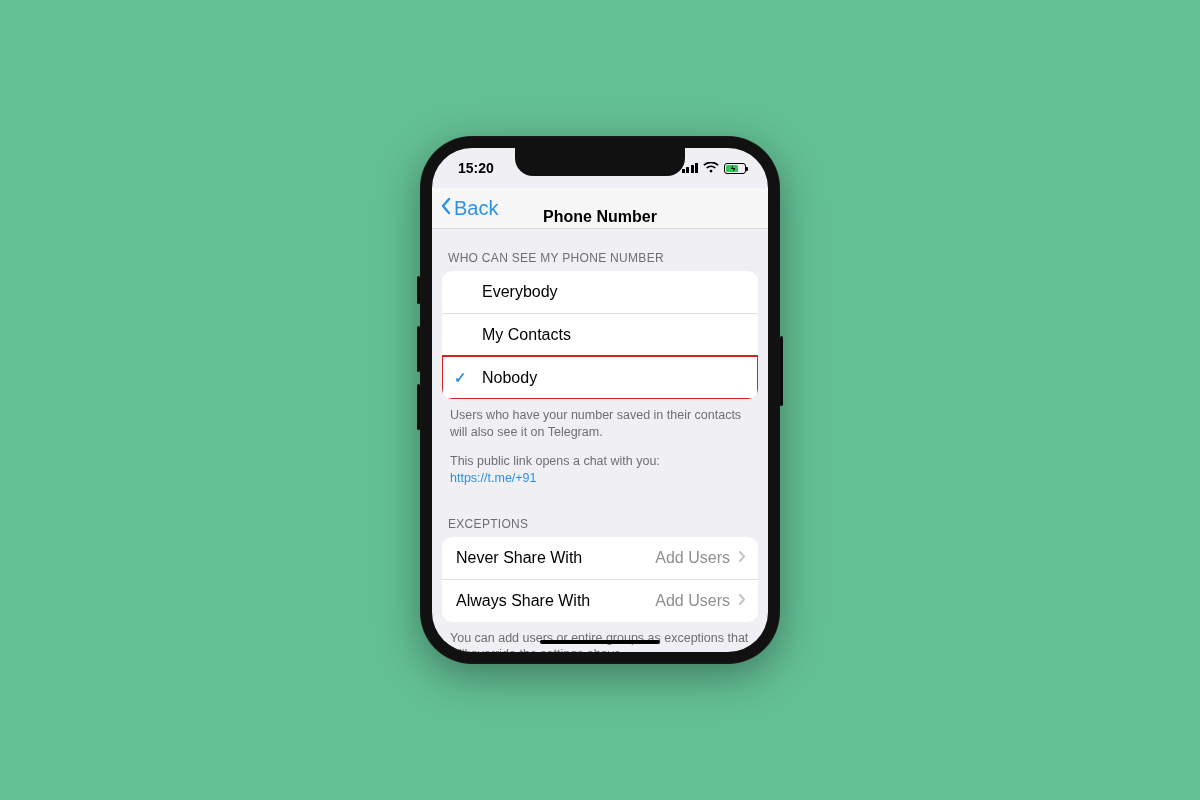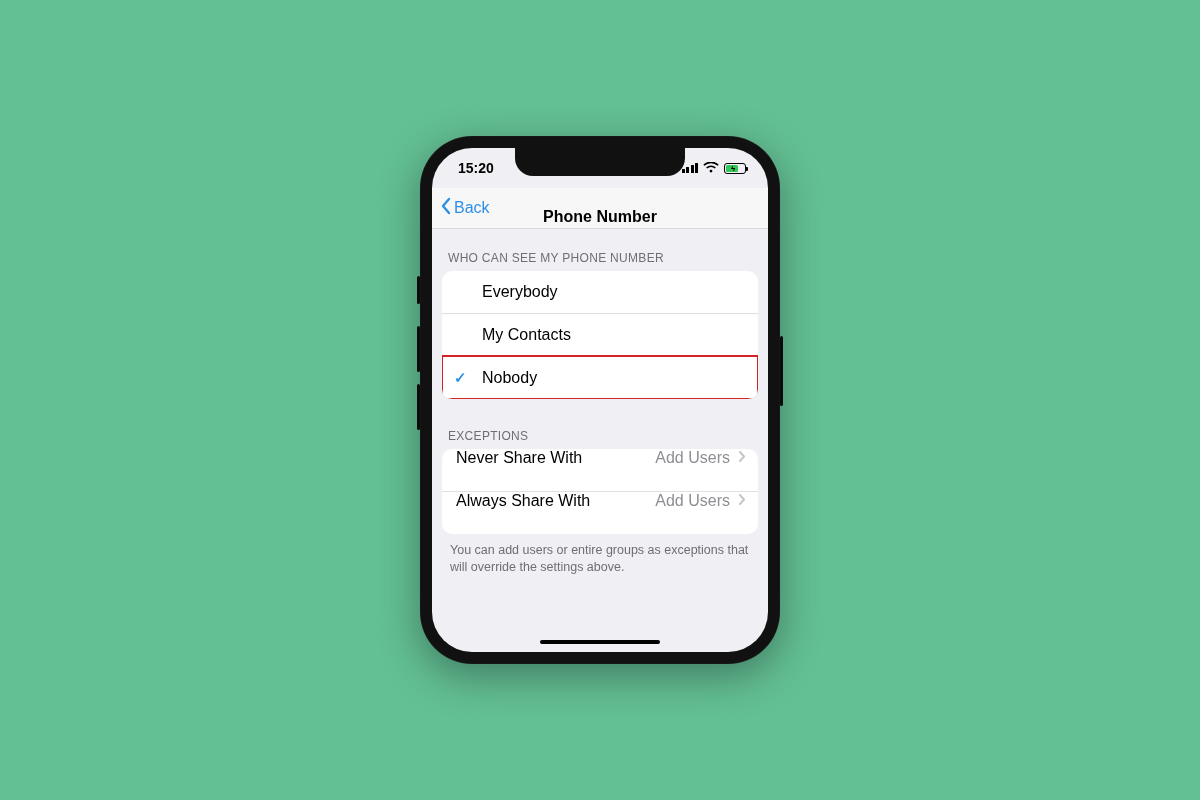--- a/index.html
+++ b/index.html
@@ -142,21 +142,21 @@
     justify-content: center;
     border-bottom: 0.5px solid rgba(0,0,0,.12);
     background: #f7f7f8;
   }
   .nav-back {
     position: absolute;
     left: 8px;
     display: flex;
     align-items: center;
     color: #2e90e5;
-    font-size: 16px;
+    font-size: 20px;
     gap: 2px;
   }
   .nav-title {
     font-size: 16px;
     font-weight: 600;
     color:#000;
     margin-top:17px;
   }
 
   .content {
@@ -206,21 +206,21 @@
     font-size: 12.5px;
     line-height: 1.35;
     color: #6e6e73;
   }
   .section-footer .link { color: #2e90e5; }
 
   .exc-row {
     min-height: 42px;
     padding: 0 12px 0 14px;
     display: flex;
-    align-items: flex-start;
+    align-items: center;
     justify-content: space-between;
     font-size: 16px;
     border-top: 0.5px solid rgba(0,0,0,.12);
   }
   .group .exc-row:first-child { border-top: none; }
   .exc-row .right {
     display: flex;
     align-items: center;
     gap: 8px;
     color: #8e8e93;
@@ -291,20 +291,26 @@
           <span>Everybody</span>
         </div>
         <div class="row">
           <span>My Contacts</span>
         </div>
         <div class="row highlight">
           <span class="check">✓</span>
           <span>Nobody</span>
         </div>
       </div>
+      <div class="section-footer">
+        <div>Users who have your number saved in their contacts will also see it on Telegram.</div>
+        <div style="height:12px"></div>
+        <div>This public link opens a chat with you:</div>
+        <span class="link">https://t.me/+91</span>
+      </div>
 
       <div class="section-header" style="padding-top:30px">EXCEPTIONS</div>
       <div class="group">
         <div class="exc-row">
           <span>Never Share With</span>
           <span class="right">
             <span>Add Users</span>
             <span class="chev">
               <svg width="8" height="13" viewBox="0 0 8 13">
                   <path fill="none" stroke="#c6c6c8" stroke-width="2" stroke-linecap="round" stroke-linejoin="round" d="M2 2l4 4.5L2 11"></path>

